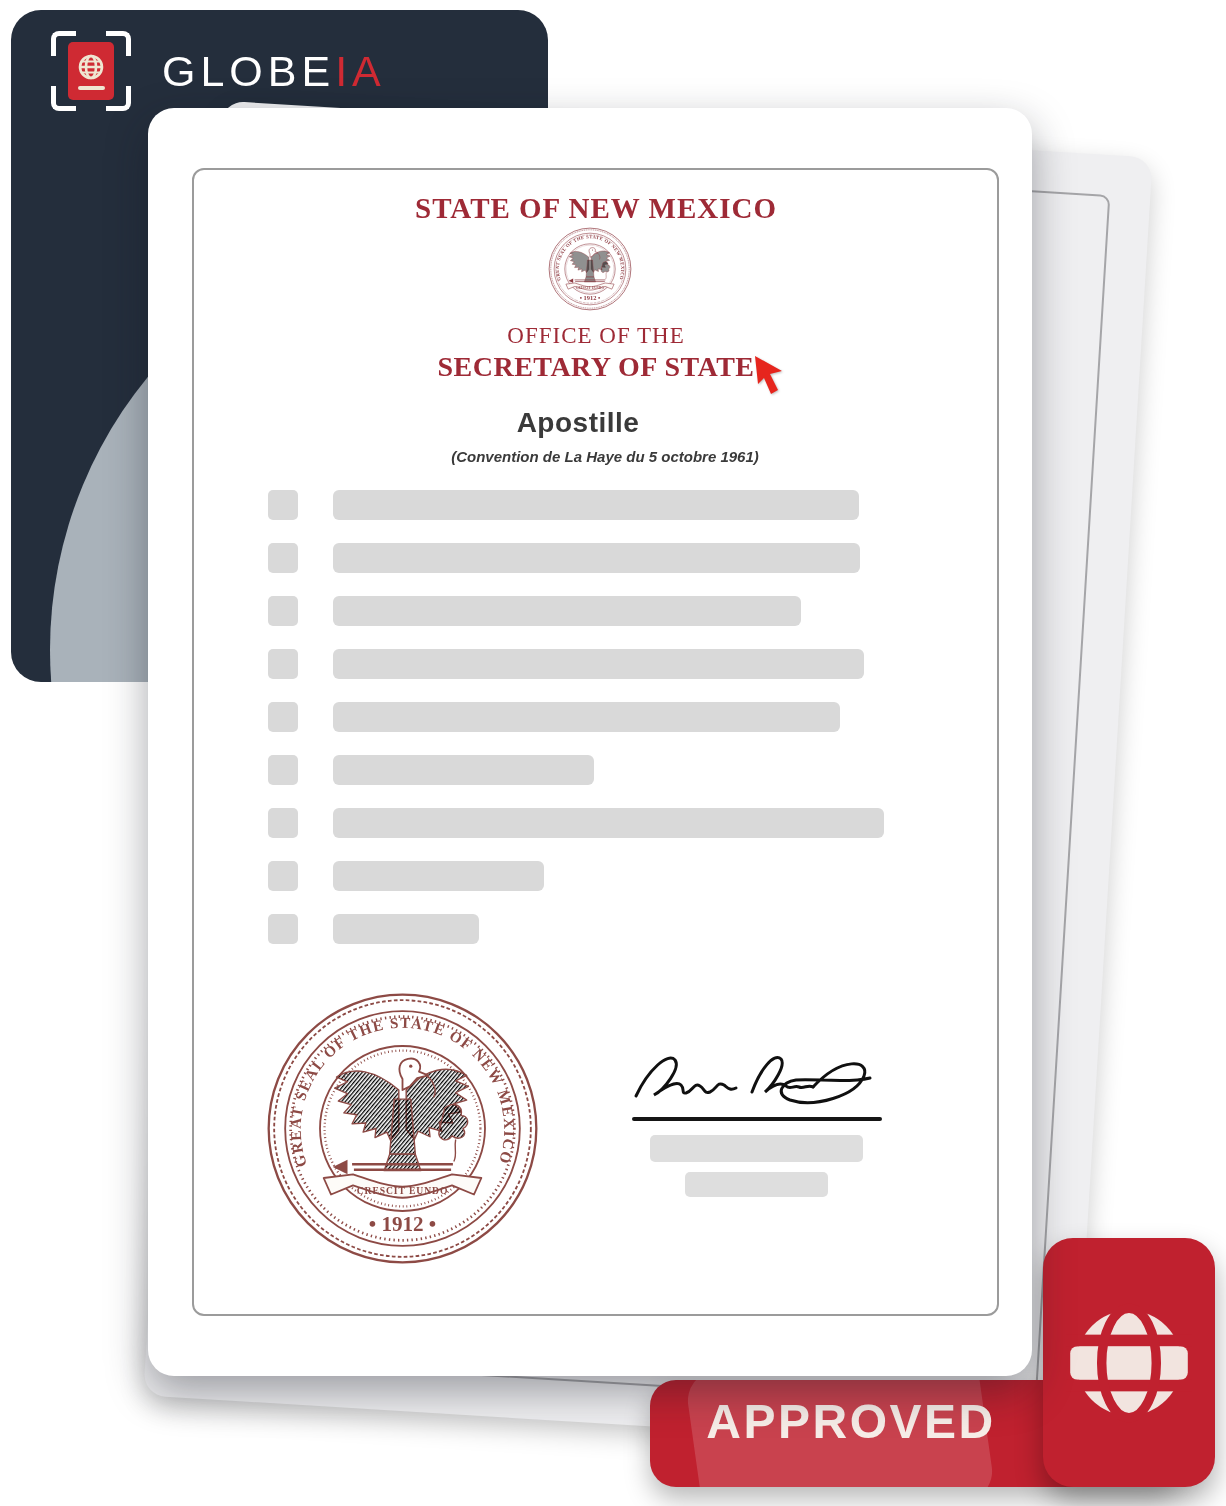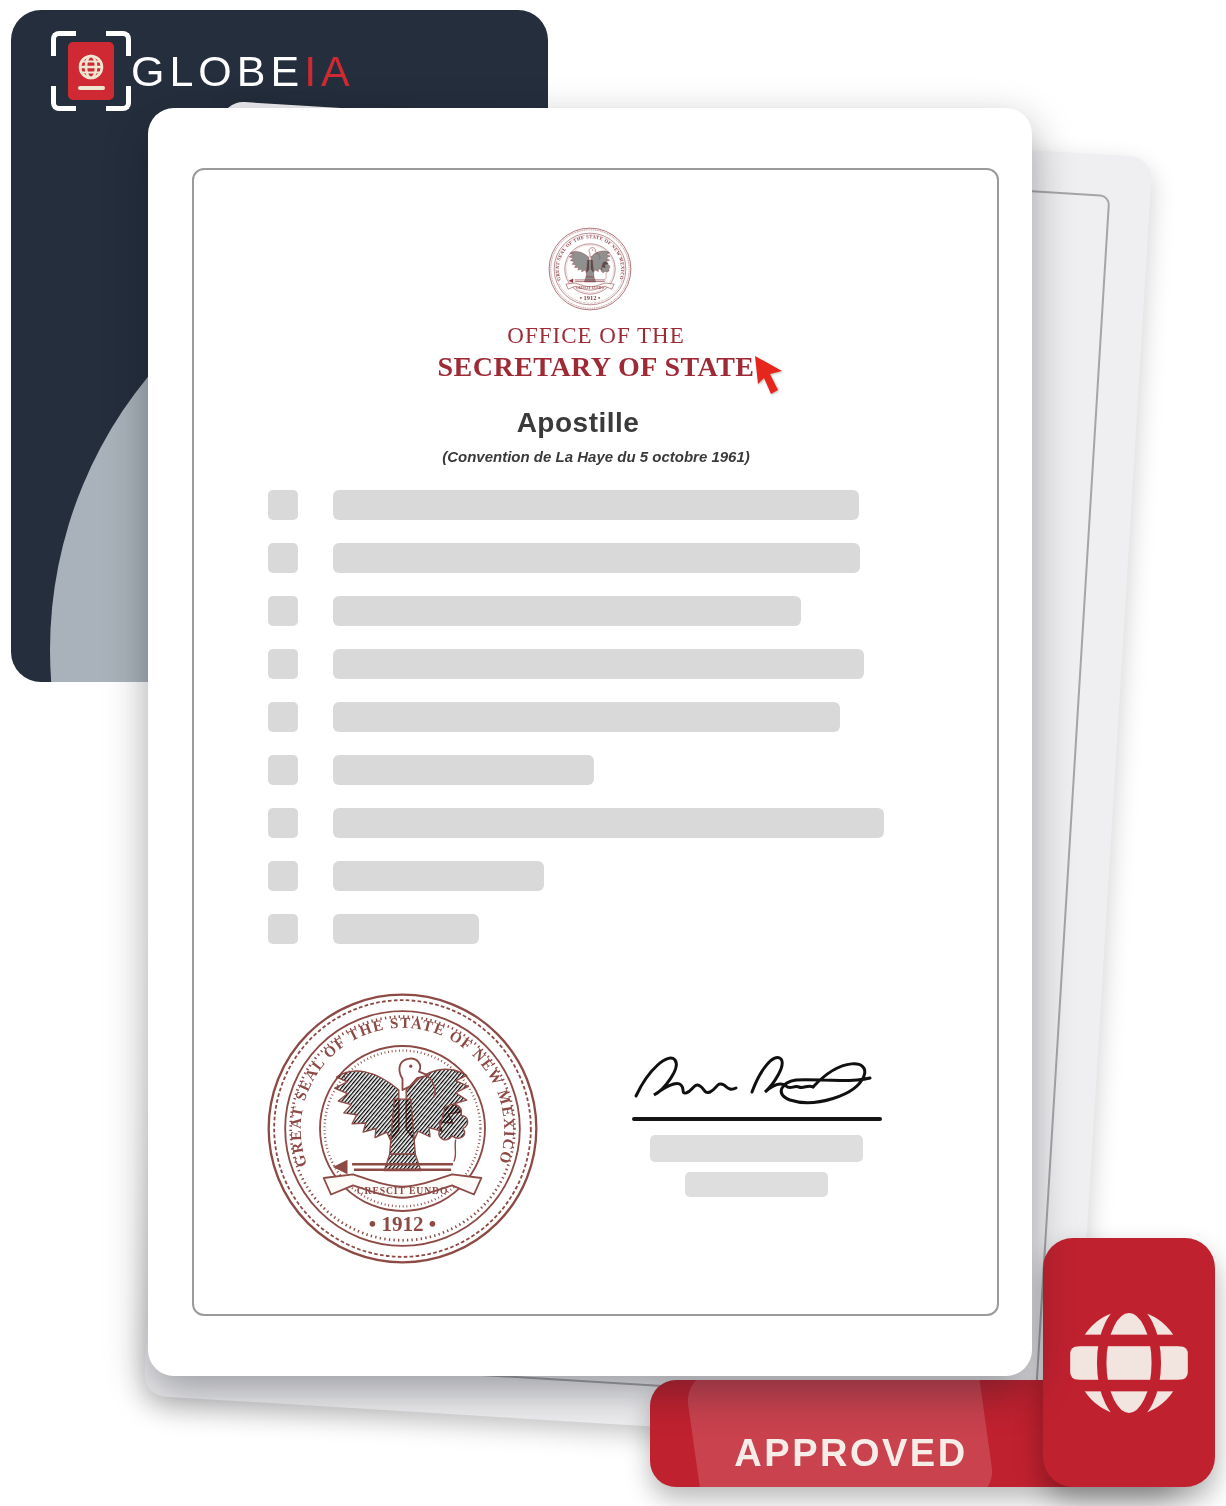--- a/index.html
+++ b/index.html
@@ -4,21 +4,21 @@
 <style>
   html,body{margin:0;padding:0;background:#fff;}
   .stage{position:relative;width:1226px;height:1506px;background:#fff;overflow:hidden;
          font-family:"Liberation Sans",sans-serif;}
 
   
   .brand-card{position:absolute;left:11px;top:10px;width:537px;height:672px;
     background:var(--card-bg,#242e3c);border-radius:30px;overflow:hidden;z-index:1;}
   .card-circle{position:absolute;left:39px;top:210px;width:860px;height:860px;
     border-radius:50%;background:#a9b2ba;}
-  .logo{position:absolute;left:40px;top:21px;height:80px;display:flex;align-items:center;}
+  .logo{position:absolute;left:40px;top:21px;height:80px;display:flex;align-items:center;gap:31px;}
   .scan-frame{position:relative;width:80px;height:80px;flex:0 0 auto;}
   .corner{position:absolute;width:20px;height:20px;border:5px solid #fff;}
   .corner.tl{left:0;top:0;border-right:none;border-bottom:none;border-top-left-radius:8px;}
   .corner.tr{right:0;top:0;border-left:none;border-bottom:none;border-top-right-radius:8px;}
   .corner.bl{left:0;bottom:0;border-right:none;border-top:none;border-bottom-left-radius:8px;}
   .corner.br{right:0;bottom:0;border-left:none;border-top:none;border-bottom-right-radius:8px;}
   .passport{position:absolute;left:17px;top:11px;width:46px;height:58px;border-radius:5px;
     background:var(--brand-red,#cf2a33);display:flex;flex-direction:column;align-items:center;justify-content:center;}
   .passport-line{width:27px;height:4px;background:#efe6d2;border-radius:2px;margin-top:5px;}
   .wordmark{font-size:43px;letter-spacing:5px;color:#fff;white-space:nowrap;}
@@ -30,22 +30,22 @@
     box-shadow:0 10px 26px rgba(0,0,0,.2);z-index:2;}
   .back-inner{position:absolute;inset:40px;border:2.5px solid #a5a5a8;border-radius:10px;}
 
   
   .approved-badge{position:absolute;left:650px;top:1380px;width:530px;height:107px;
     background:var(--badge-red,#c0212f);border-radius:26px;overflow:hidden;z-index:3;
     box-shadow:0 12px 26px rgba(0,0,0,.28);}
   .badge-shine{position:absolute;left:44px;top:-26px;width:292px;height:164px;
     background:rgba(255,255,255,.15);border-radius:30px;transform:rotate(-8deg);}
   .badge-label{position:absolute;left:0;top:0;width:402px;height:82px;display:flex;
-    align-items:center;justify-content:center;font-size:38px;font-weight:bold;
-    letter-spacing:2.5px;color:var(--ivory,#f7ede8);margin-top:32px;}
+    align-items:center;justify-content:center;font-size:48px;font-weight:bold;
+    letter-spacing:2.5px;color:var(--ivory,#f7ede8);}
 
   
   .globe-panel{position:absolute;left:1043px;top:1238px;width:172px;height:249px;
     background:var(--badge-red,#c0212f);border-radius:30px;display:flex;align-items:center;
     justify-content:center;z-index:4;box-shadow:0 14px 28px rgba(0,0,0,.32);}
   .globe-icon{width:126px;height:126px;}
 
   
   .main-page{position:absolute;left:148px;top:108px;width:884px;height:1268px;background:#fff;
     border-radius:26px;z-index:5;box-shadow:0 16px 42px rgba(20,24,34,.38);}
@@ -56,21 +56,21 @@
     letter-spacing:1px;color:var(--title-red,#9e2a36);}
   .seal-small{position:absolute;left:50%;transform:translateX(-50%);top:119px;width:84px;height:84px;
     color:var(--seal-small,#8e3b42);}
   .office1{top:215px;font-family:"Liberation Serif",serif;font-size:23px;color:var(--title-red,#9e2a36);
     letter-spacing:1px;}
   .office2{top:243px;font-family:"Liberation Serif",serif;font-weight:bold;font-size:28px;
     color:var(--title-red,#9e2a36);letter-spacing:.5px;}
   .cursor{position:absolute;left:604px;top:246px;width:42px;height:42px;
     filter:drop-shadow(1px 1px 1px rgba(0,0,0,.25));}
   .apostille{top:299px;margin-left:-18px;font-size:28px;font-weight:bold;color:#3a3a3a;letter-spacing:.5px;}
-  .convention{top:340px;font-size:15px;font-weight:bold;font-style:italic;color:#3a3a3a;}
+  .convention{top:340px;font-size:15px;font-weight:bold;font-style:italic;color:#3a3a3a;padding-left:9px;}
 
   .rows{position:absolute;left:120px;top:382px;width:710px;}
   .row{display:flex;gap:35px;height:30px;margin-bottom:23px;}
   .row .sq{width:30px;height:30px;background:#d9d9d9;border-radius:5px;flex:0 0 auto;}
   .row .bar{height:30px;background:#d9d9d9;border-radius:6px;}
 
   .seal-large{position:absolute;left:117px;top:883px;width:275px;height:275px;
     color:var(--seal-large,#8d4a45);}
 
   .signature{position:absolute;left:470px;top:928px;width:270px;height:85px;}
@@ -162,20 +162,21 @@
       <rect x="4" y="44" width="112" height="32" rx="7" fill="var(--icon-cream,#f2e4df)"></rect>
       <rect x="0" y="33" width="120" height="11" fill="var(--badge-red,#c0212f)"></rect>
       <rect x="0" y="76" width="120" height="11" fill="var(--badge-red,#c0212f)"></rect>
       <ellipse cx="60" cy="60" rx="26" ry="52" fill="none" stroke="var(--badge-red,#c0212f)" stroke-width="9"></ellipse>
     </svg>
   </div>
 
   <div class="main-page">
     <div class="inner-border"></div>
 
+    <div class="cert-center cert-title">STATE OF NEW MEXICO</div>
 
     <svg class="seal-small">
         <use href="#nm-seal"></use>
       </svg>
 
     <div class="cert-center office2">SECRETARY OF STATE</div>
     <div class="cert-center office1">OFFICE OF THE</div>
 
     <svg class="cursor" viewBox="0 0 42 42">
       <path d="M3 2 L30 17 L18 20 L26 36 L19 40 L12 24 L6 30 Z" fill="var(--cursor-red,#e6251d)"></path>

